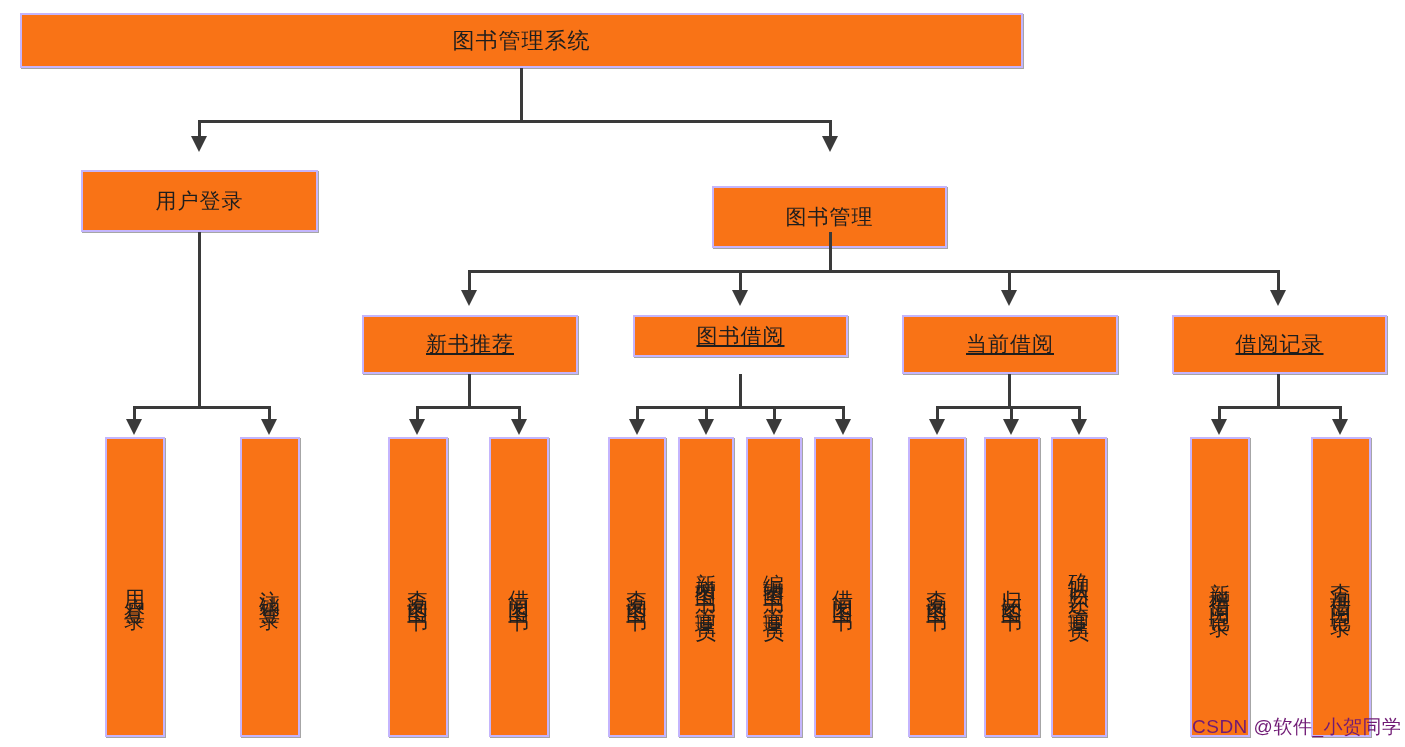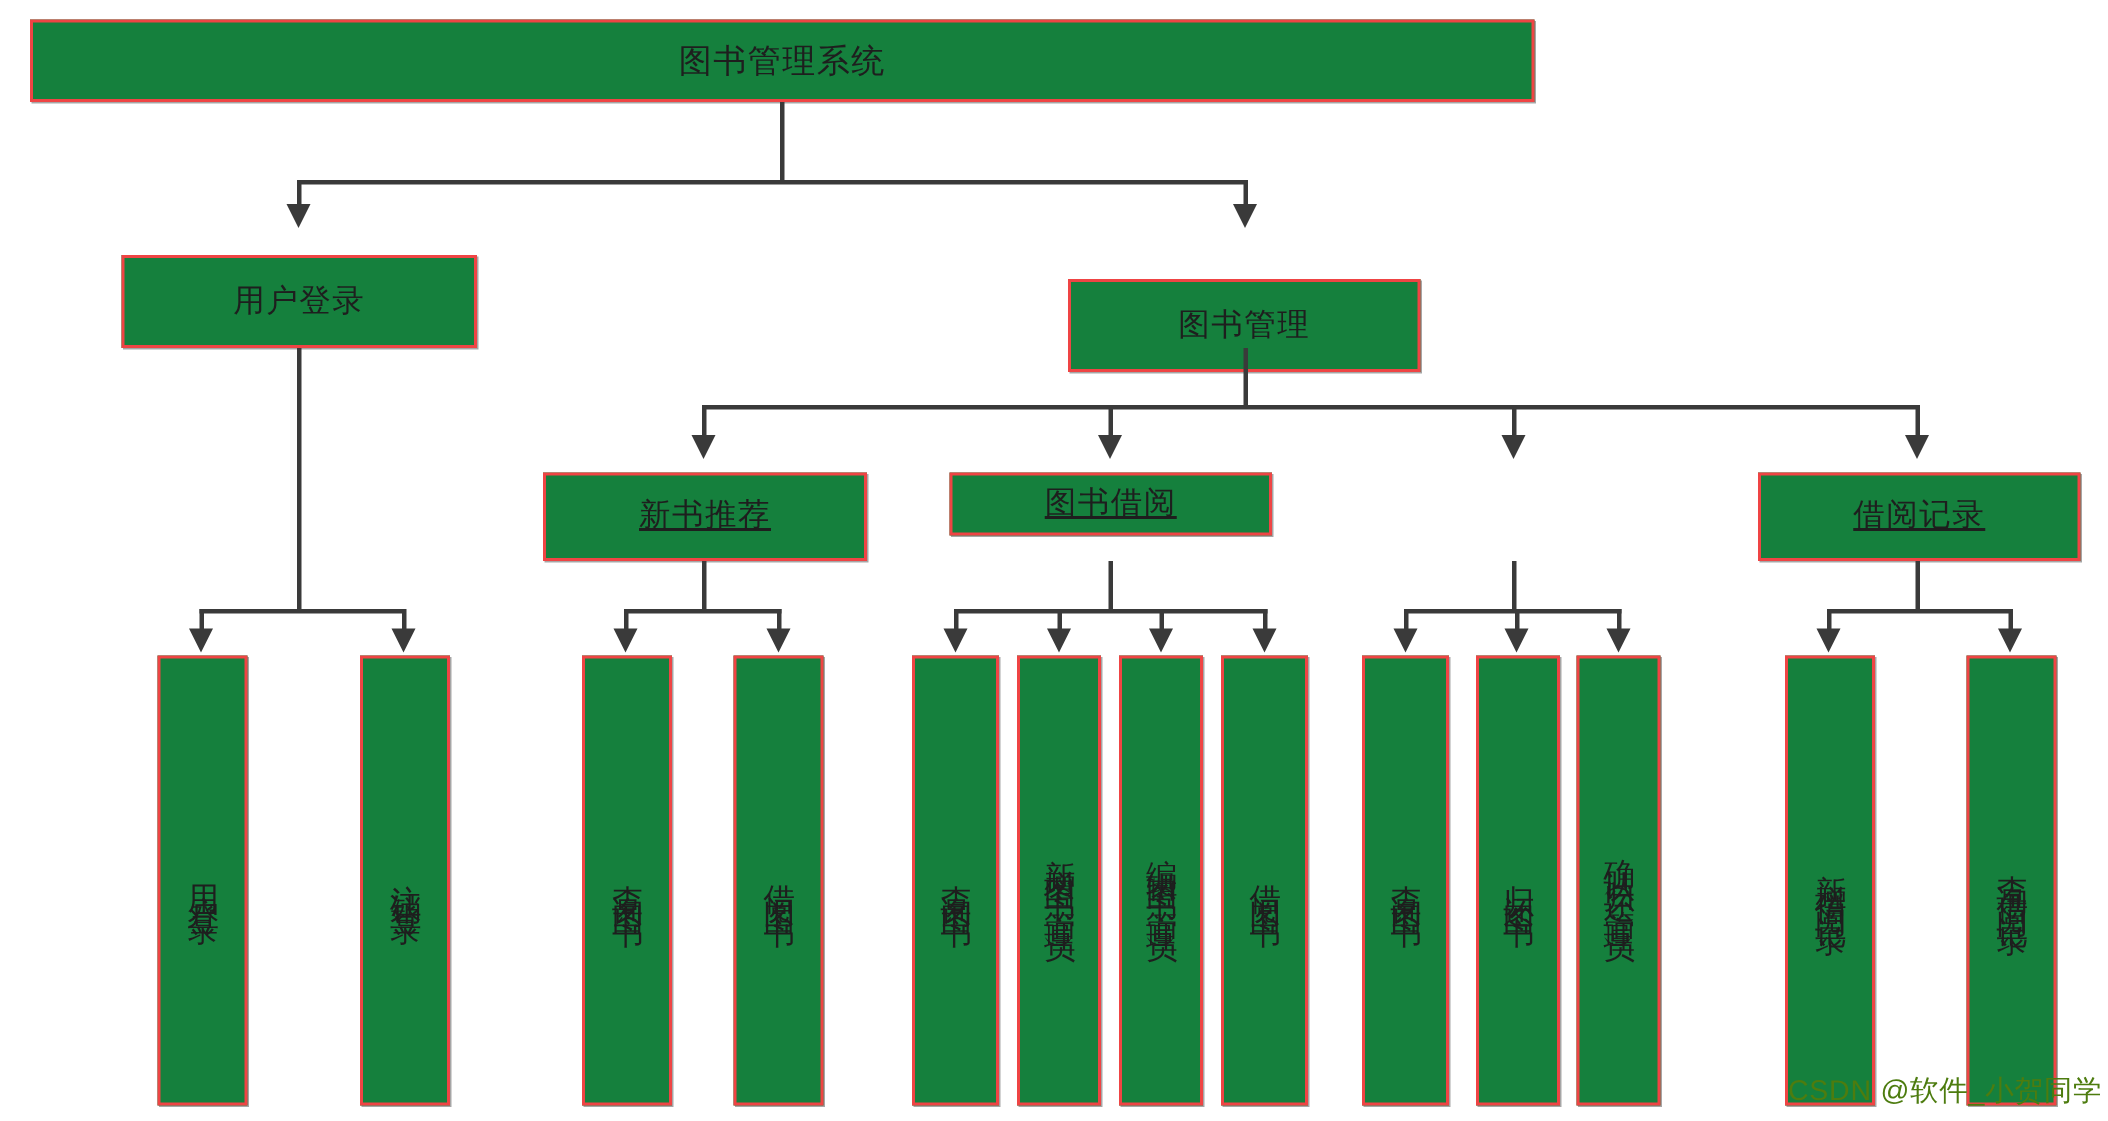--- a/index.html
+++ b/index.html
@@ -12,22 +12,22 @@
     position:relative;
     width:1405px;
     height:747px;
     background:#ffffff;
     overflow:hidden;
   }
   
   .node{
     position:absolute;
     box-sizing:border-box;
-    background:#15803d;
-    border:2px solid #ef4444;
+    background:#f97316;
+    border:2px solid #c4b5fd;
     box-shadow:1px 1px 0 rgba(0,0,0,0.35);
     display:flex;
     align-items:center;
     justify-content:center;
     text-align:right;
   }
   .node .label{
     font-size:21px;
     line-height:1.15;
     letter-spacing:1px;
@@ -68,21 +68,21 @@
     position:absolute;
     width:0;height:0;
     border-left:8px solid transparent;
     border-right:8px solid transparent;
     border-top:16px solid #3a3a3a;
   }
   
   .watermark{
     position:absolute;
     font-size:19px;
-    color:#4d7c0f;
+    color:#701a75;
     letter-spacing:0.5px;
     white-space:nowrap;
     user-select:none;
   }
 </style>
 </head>
 <body>
 
 <div id="canvas">
 
@@ -126,20 +126,23 @@
   <div class="arrow" style="left:1001px;top:290px;"></div>
 
   <div class="vline" style="left:1277px;top:270px;width:3px;height:22px;"></div>
   <div class="arrow" style="left:1270px;top:290px;"></div>
 
   <div class="node level3" style="left:362px;top:315px;width:216px;height:59px;">
     <span class="label">新书推荐</span>
   </div>
   <div class="node level3" style="left:633px;top:315px;width:215px;height:42px;">
     <span class="label">图书借阅</span>
+  </div>
+  <div class="node level3" style="left:902px;top:315px;width:216px;height:59px;">
+    <span class="label">当前借阅</span>
   </div>
   <div class="node level3" style="left:1172px;top:315px;width:215px;height:59px;">
     <span class="label">借阅记录</span>
   </div>
 
   <div class="vline" style="left:468px;top:374px;width:3px;height:34px;"></div>
   <div class="hline" style="left:416px;top:406px;width:105px;height:3px;"></div>
   <div class="vline" style="left:416px;top:406px;width:3px;height:15px;"></div>
   <div class="arrow" style="left:409px;top:419px;"></div>
   <div class="vline" style="left:518px;top:406px;width:3px;height:15px;"></div>

